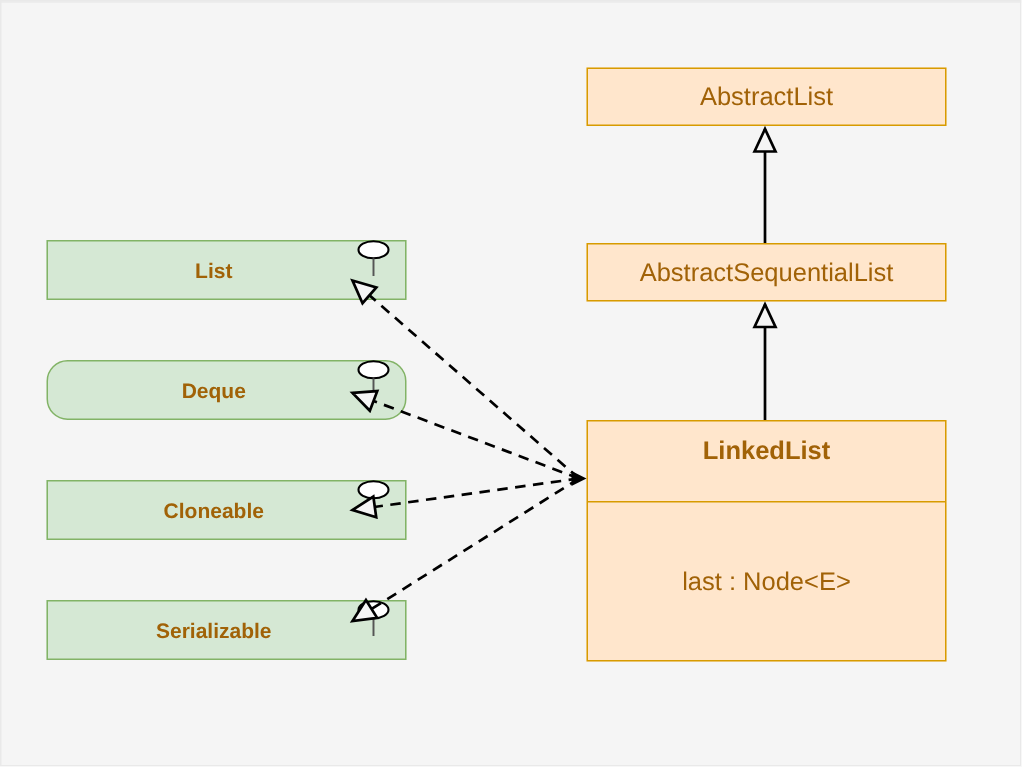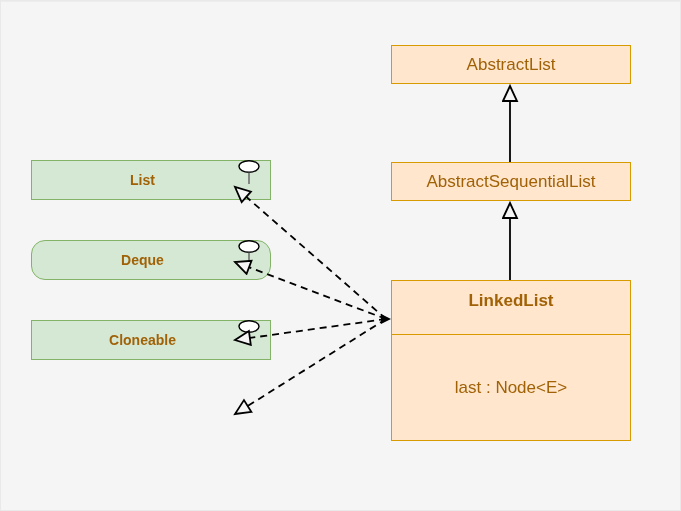--- a/index.html
+++ b/index.html
@@ -105,20 +105,27 @@
   </div>
 
   <div class="iface" id="box-cloneable">
     <span>Cloneable</span>
     <svg class="lollipop" viewBox="0 0 26 27">
       <ellipse cx="13" cy="7.5" rx="10" ry="5.7" fill="#ffffff" stroke="#000000" stroke-width="1.4"></ellipse>
       <line x1="13" y1="13.2" x2="13" y2="25" stroke="#555555" stroke-width="1.3"></line>
     </svg>
   </div>
 
+  <div class="iface" id="box-serializable">
+    <span>Serializable</span>
+    <svg class="lollipop" viewBox="0 0 26 27">
+      <ellipse cx="13" cy="7.5" rx="10" ry="5.7" fill="#ffffff" stroke="#000000" stroke-width="1.4"></ellipse>
+      <line x1="13" y1="13.2" x2="13" y2="25" stroke="#555555" stroke-width="1.3"></line>
+    </svg>
+  </div>
 
   <svg class="overlay" viewBox="0 0 681 511">
     <defs>
       <marker id="hollowTri" markerWidth="20" markerHeight="18" refX="17" refY="8.5" orient="auto" markerUnits="userSpaceOnUse">
         <path d="M 2 1.5 L 17 8.5 L 2 15.5 Z" fill="#f5f5f5" stroke="#000000" stroke-width="1.8" stroke-linejoin="miter"></path>
       </marker>
     </defs>
 
     <g>
       <line class="gen-line" x1="510" y1="162" x2="510" y2="86" marker-end="url(#hollowTri)"></line>

